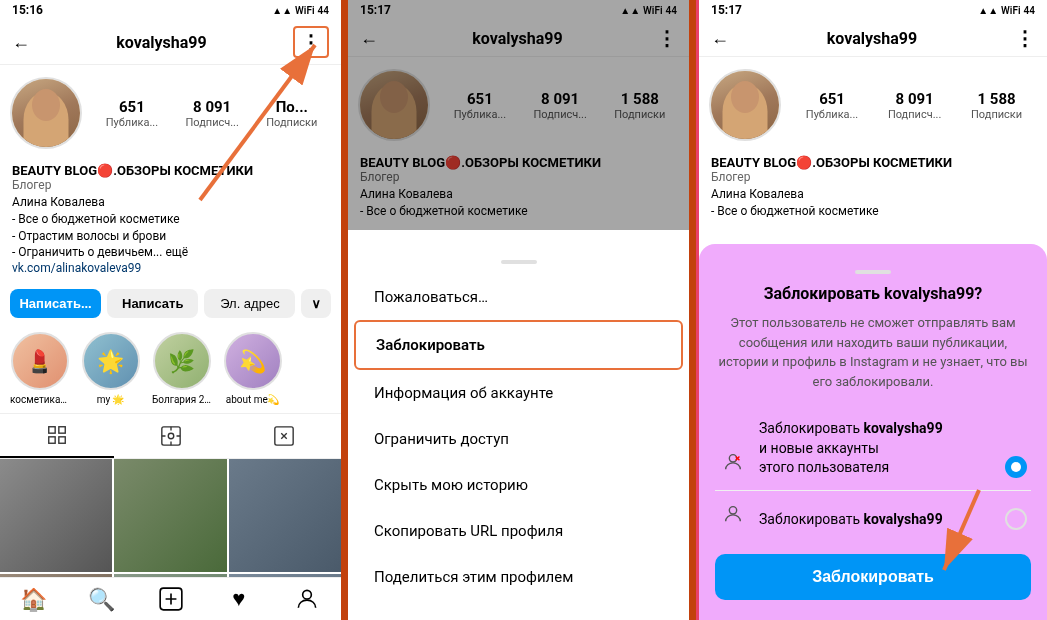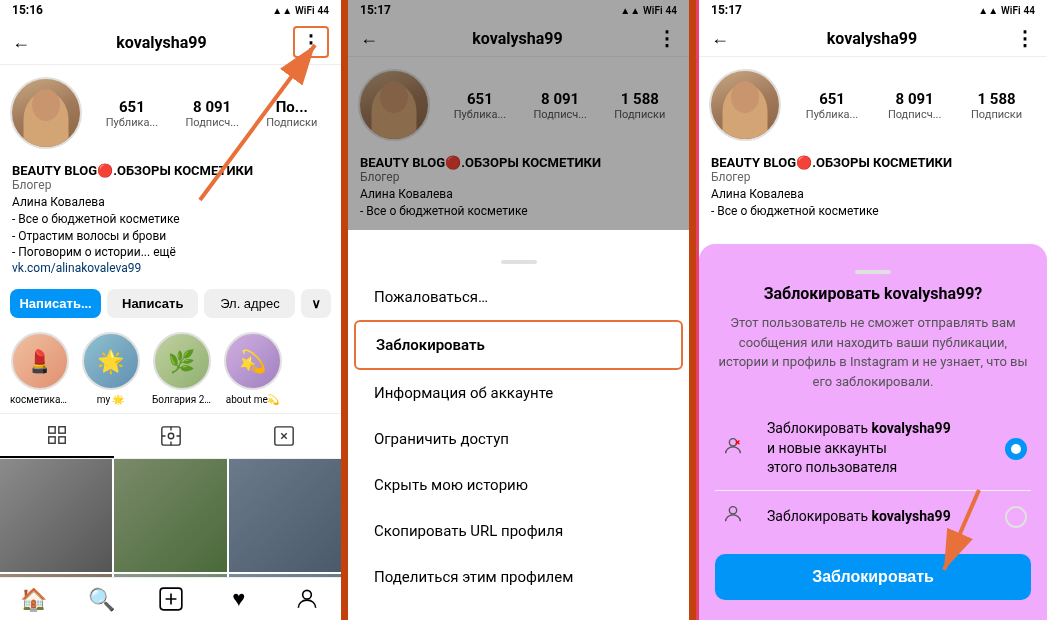--- a/index.html
+++ b/index.html
@@ -392,25 +392,24 @@
     .dialog-desc {
       font-size: 13px;
       color: #555;
       text-align: center;
       line-height: 1.5;
       margin-bottom: 16px;
     }
 
     .block-option {
       display: flex;
-      align-items: center;
+      align-items: flex-end;
       padding: 12px 4px;
       border-bottom: 1px solid #f0f0f0;
       cursor: pointer;
-      gap: 8px;
     }
 
     .block-option:last-of-type { border-bottom: none; }
 
     .block-option-icon {
       font-size: 20px;
       color: #555;
       margin-right: 12px;
       width: 28px;
       text-align: center;
@@ -543,21 +542,21 @@
         </div>
       </div>
     </div>
     <div class="profile-bio">
       <div class="bio-name">BEAUTY BLOG🔴.ОБЗОРЫ КОСМЕТИКИ</div>
       <div class="bio-category">Блогер</div>
       <div class="bio-text">
         <div>Алина Ковалева</div>
         <div>- Все о бюджетной косметике</div>
         <div>- Отрастим волосы и брови</div>
-        <div>- Поговорим о истории... ещё</div>
+        <div>- Ограничить о девичьем... ещё</div>
       </div>
       <div class="bio-link">vk.com/alinakovaleva99</div>
     </div>
     <div class="action-buttons">
       <button class="btn-subscribe">Написать...</button>
       <button class="btn-message">Написать</button>
       <button class="btn-email">Эл. адрес</button>
       <button class="btn-dropdown">∨</button>
     </div>
     <div class="highlights-row">

